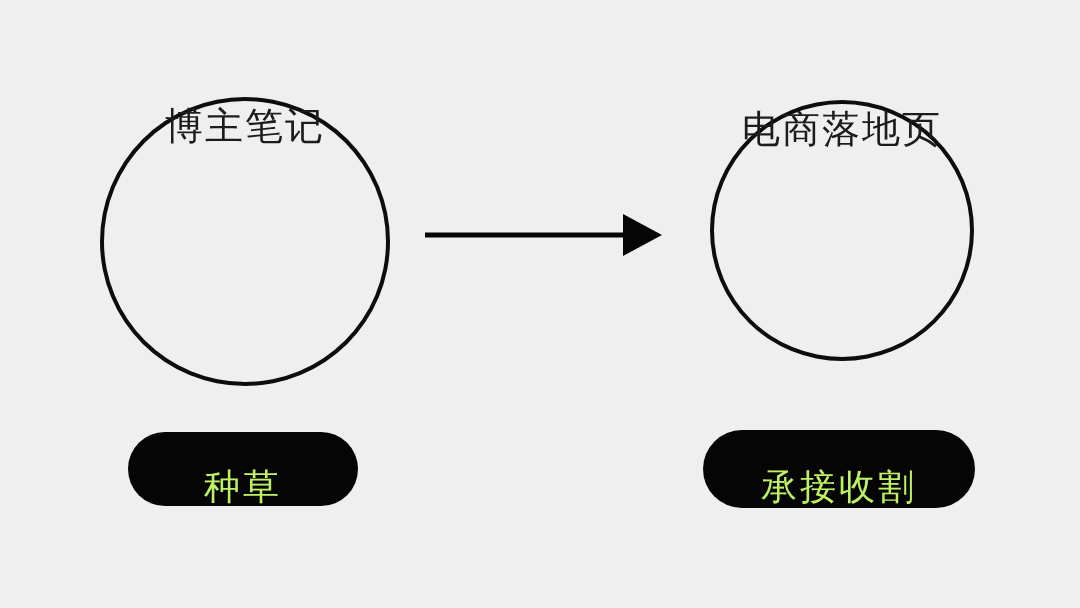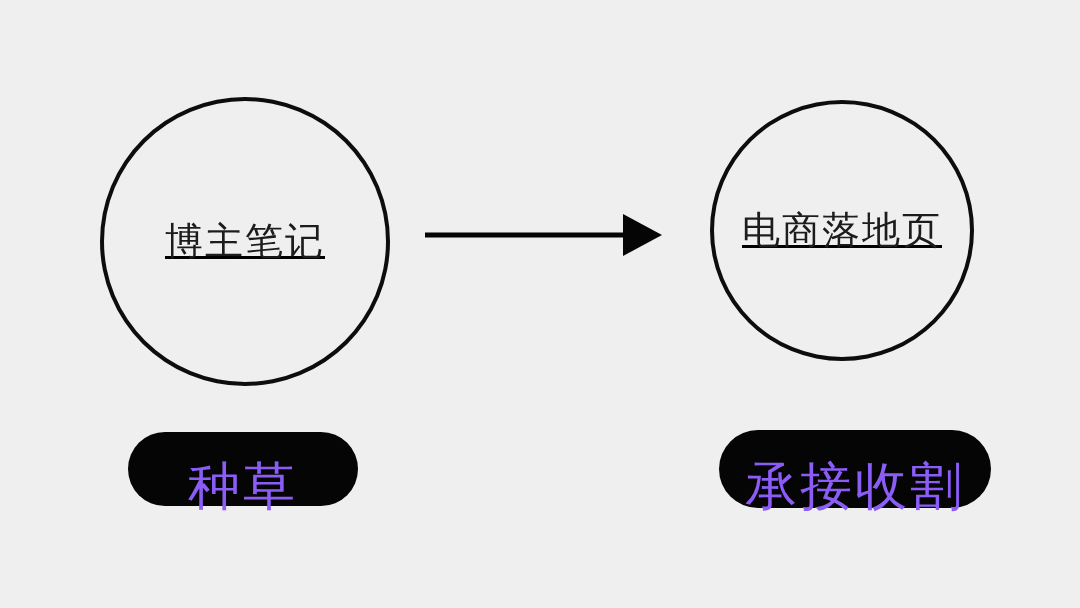--- a/index.html
+++ b/index.html
@@ -15,24 +15,23 @@
     height: 608px;
     background: #efefef;
     overflow: hidden;
   }
   .node-circle {
     position: absolute;
     border: 4px solid #0d0d0d;
     border-radius: 50%;
     background: transparent;
     display: flex;
-    align-items: center;
+    align-items: flex-start;
     justify-content: center;
     box-sizing: border-box;
-    text-decoration: underline;
   }
   .node-circle .node-label {
     color: #1c1c1c;
     font-size: 38px;
     letter-spacing: 2px;
     white-space: nowrap;
   }
   .circle-left {
     left: 100px;
     top: 97px;
@@ -54,34 +53,34 @@
   }
   .tag-pill {
     position: absolute;
     background: #050505;
     border-radius: 40px;
     display: flex;
     align-items: center;
     justify-content: center;
   }
   .tag-pill .tag-label {
-    color: #8b5cf6;
-    font-size: 52px;
+    color: #bef264;
+    font-size: 36px;
     letter-spacing: 3px;
     white-space: nowrap;
     margin-top: 36px;
   }
   .pill-left {
     left: 128px;
     top: 432px;
     width: 230px;
     height: 74px;
   }
   .pill-right {
-    left: 719px;
+    left: 703px;
     top: 430px;
     width: 272px;
     height: 78px;
     justify-content: center;
   }
 </style>
 </head>
 <body>
 
 <div class="canvas">

